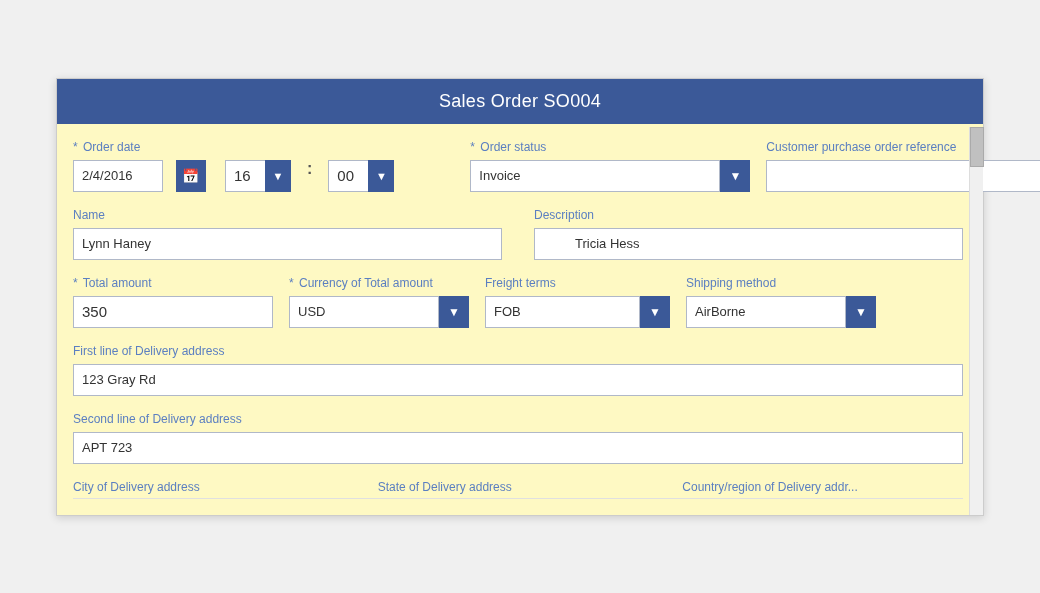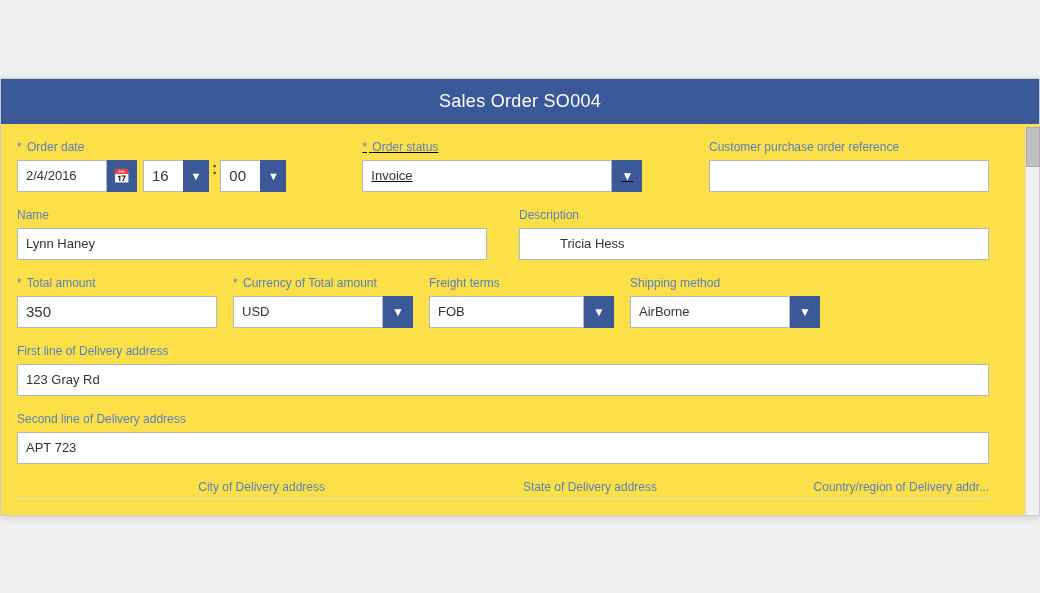--- a/index.html
+++ b/index.html
@@ -6,22 +6,22 @@
     body {
       font-family: 'Segoe UI', Arial, sans-serif;
       font-size: 13px;
       background: #f0f0f0;
       display: flex;
       justify-content: center;
       align-items: center;
       min-height: 100vh;
     }
     .window {
-      width: 1040px;
-      background: #fde047;
+      width: 928px;
+      background: #fef9c3;
       border: 1px solid #ccc;
       box-shadow: 0 2px 8px rgba(0,0,0,0.15);
       position: relative;
     }
     .title-bar {
       background: #3b5998;
       color: #fff;
       text-align: center;
       padding: 12px 16px;
       font-size: 18px;
@@ -38,21 +38,21 @@
       border-left: 1px solid #ddd;
     }
     .scrollbar-thumb {
       width: 14px;
       height: 40px;
       background: #c0c0c0;
       border: 1px solid #aaa;
     }
     .content {
       padding: 16px 20px 16px 16px;
-      margin-right: 30px;
+      margin-right: 0;
       border-radius: 16px;
     }
     .section-row {
       display: flex;
       gap: 16px;
       margin-bottom: 16px;
       align-items: flex-end;
     }
     .field-group {
       display: flex;
@@ -78,21 +78,21 @@
       padding: 6px 8px;
       font-size: 13px;
       color: #333;
       outline: none;
       background: #fff;
       height: 32px;
     }
     .date-group {
       display: flex;
       align-items: flex-start;
-      gap: 0;
+      gap: 13px;
     }
     .date-input {
       border: 1px solid #b0b8c8;
       padding: 6px 8px;
       font-size: 13px;
       height: 32px;
       width: 90px;
       color: #333;
       outline: none;
     }
@@ -175,21 +175,20 @@
       color: #333;
       outline: none;
     }
     .row-full {
       margin-bottom: 16px;
     }
     .bottom-labels {
       display: flex;
       gap: 24px;
       margin-top: 8px;
-      text-align: right;
     }
     .bottom-label {
       color: #5b7fc1;
       font-size: 12px;
       flex: 1;
     }
     .divider-bottom {
       border-top: 1px solid #e0e0e0;
       margin-top: 4px;
     }
@@ -230,21 +229,21 @@
           <span class="colon">:</span>
           <div class="select-wrapper">
             <div class="time-val">00</div>
             <div class="time-arrow">
               <span>▼</span>
             </div>
           </div>
         </div>
       </div>
 
-      <div class="field-group" style="margin-left:60px;text-decoration:underline;">
+      <div class="field-group" style="margin-left:60px;">
         <div class="field-label-required">
           <span class="required-star">*</span>
           <span>Order status</span>
         </div>
         <div class="select-wrapper">
           <input class="select-input" type="text" style="width: 250px;" value="Invoice">
           <div class="select-arrow">
             <span>▼</span>
           </div>
         </div>

